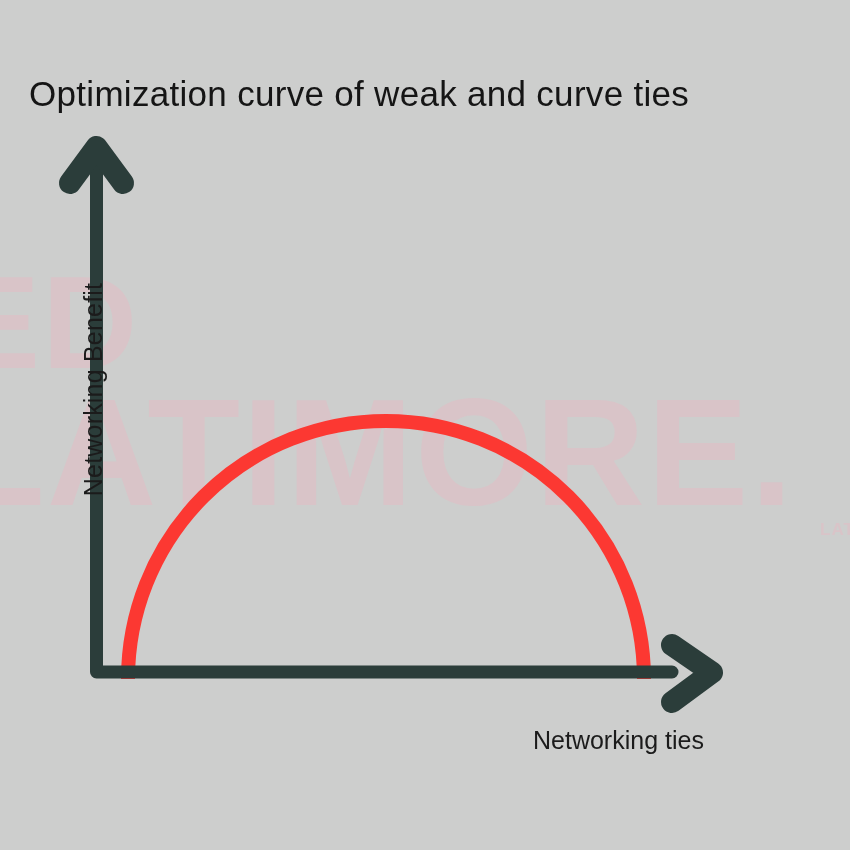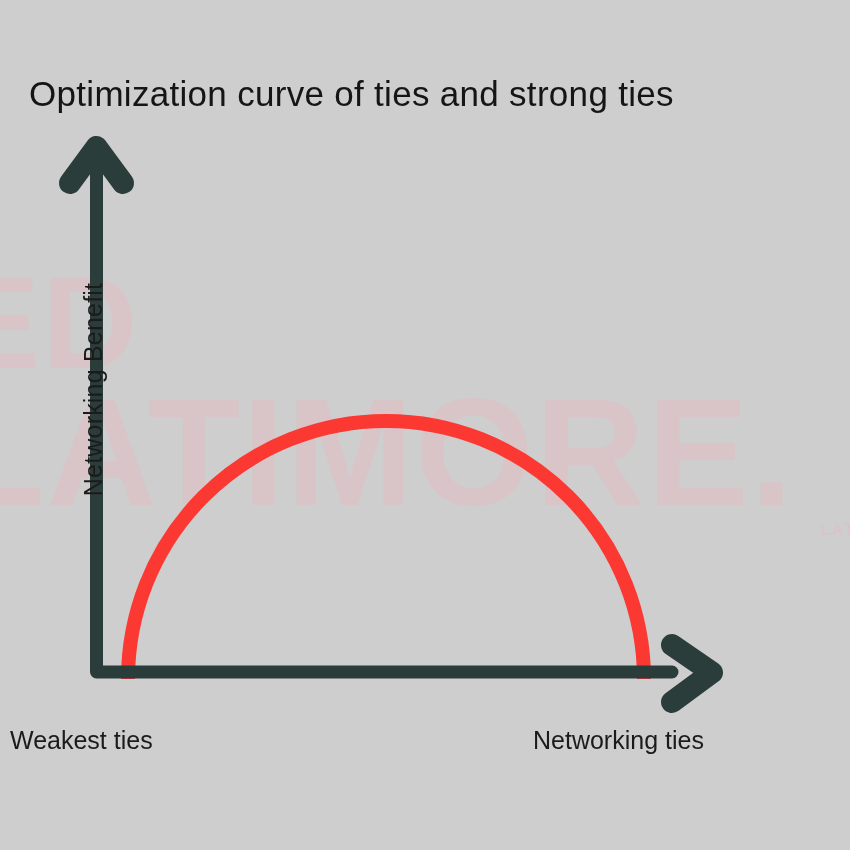--- a/index.html
+++ b/index.html
@@ -123,32 +123,31 @@
 <div id="stage" style="background: rgb(205, 206, 205);">
 
   <div id="watermark">
     <div class="wm-line wm-line-1" style="color: rgb(217, 196, 200);">ED</div>
     <div class="wm-line wm-line-2" style="color: rgb(217, 196, 200);">
       <span>LATIMORE</span><span class="wm-dot" style="color: rgb(217, 196, 200);">.</span>
     </div>
     <div class="wm-sub" style="color: rgb(217, 196, 200);">LATIMORE</div>
   </div>
 
-  <div id="title">Optimization curve of ties and strong ties</div>
+  <div id="title">Optimization curve of weak and curve ties</div>
 
   <svg id="curve-layer" width="850" height="850">
     <path d="M 128 679 A 258 258 0 0 1 644 679" fill="none" stroke="#fc3832" stroke-width="14" stroke-linecap="butt"></path>
   </svg>
 
   <svg id="axes" width="850" height="850">
 
     <path d="M 96.5 160 L 96.5 672 L 672 672" fill="none" stroke="#2b3d3a" stroke-width="13" stroke-linecap="round" stroke-linejoin="round"></path>
 
     <path d="M 70 183 L 96.5 147 L 123 183" fill="none" stroke="#2b3d3a" stroke-width="22" stroke-linecap="round" stroke-linejoin="round"></path>
 
     <path d="M 672 645 L 712 672.5 L 672 702" fill="none" stroke="#2b3d3a" stroke-width="22" stroke-linecap="round" stroke-linejoin="round"></path>
   </svg>
 
   <div id="ylabel">Networking Benefit</div>
-  <div id="xlabel-left">Weakest ties</div>
   <div id="xlabel-right">Networking ties</div>
 
 </div>
 
 </body></html>

